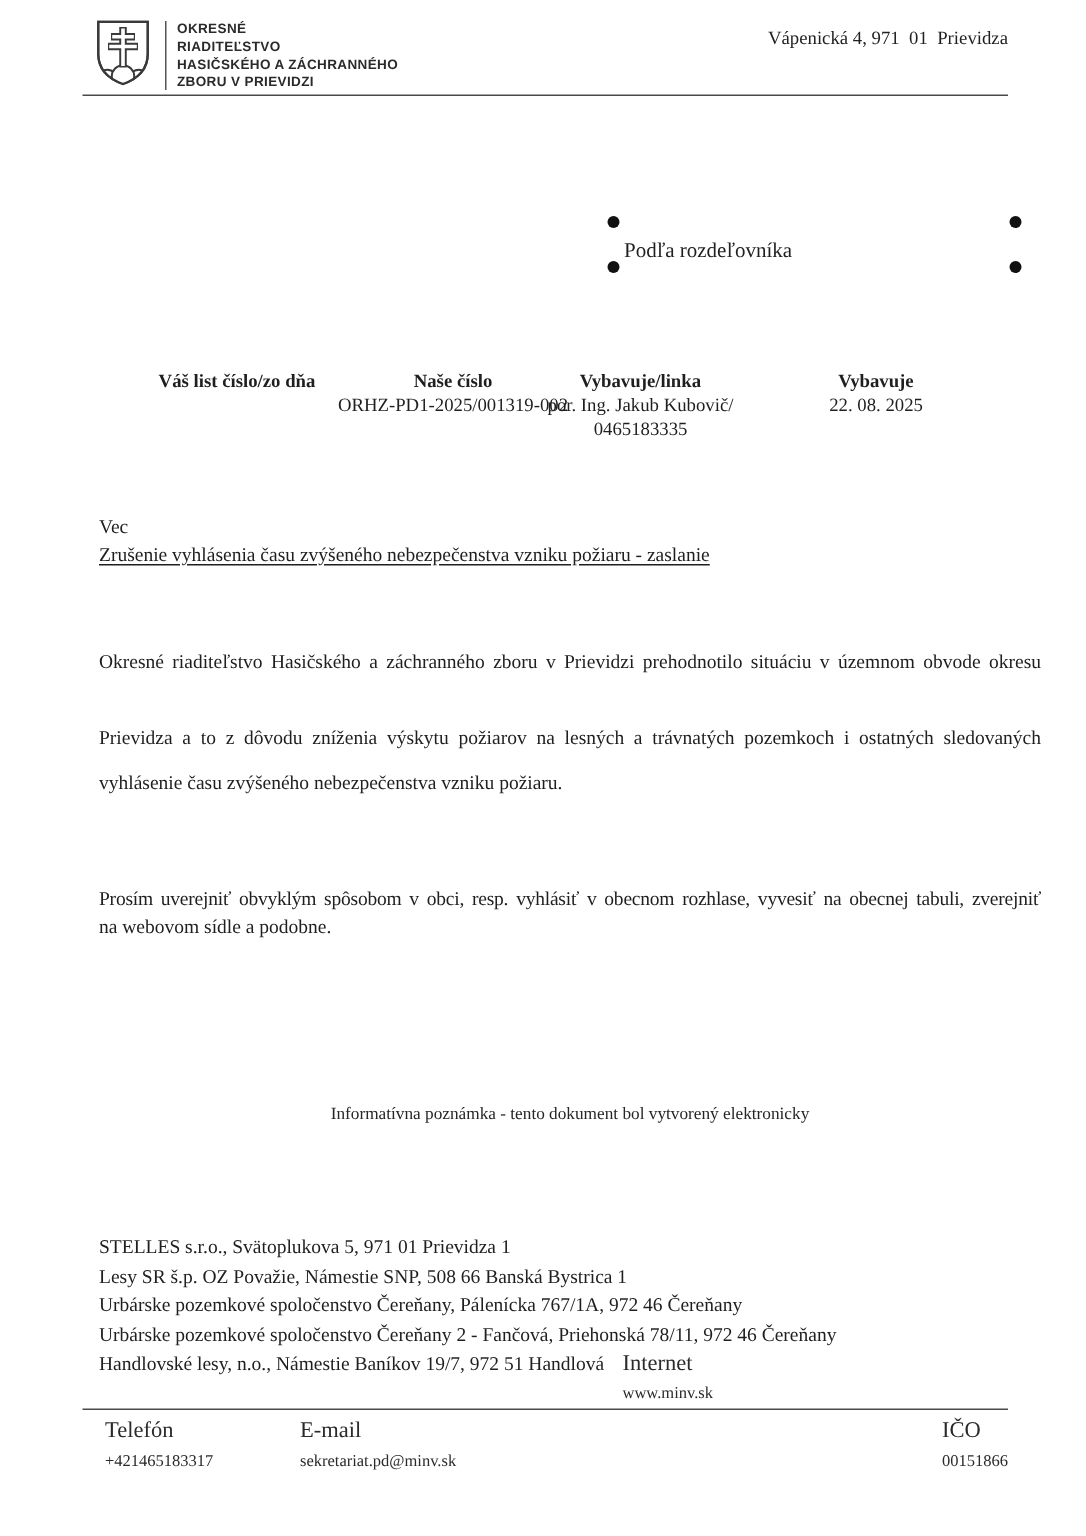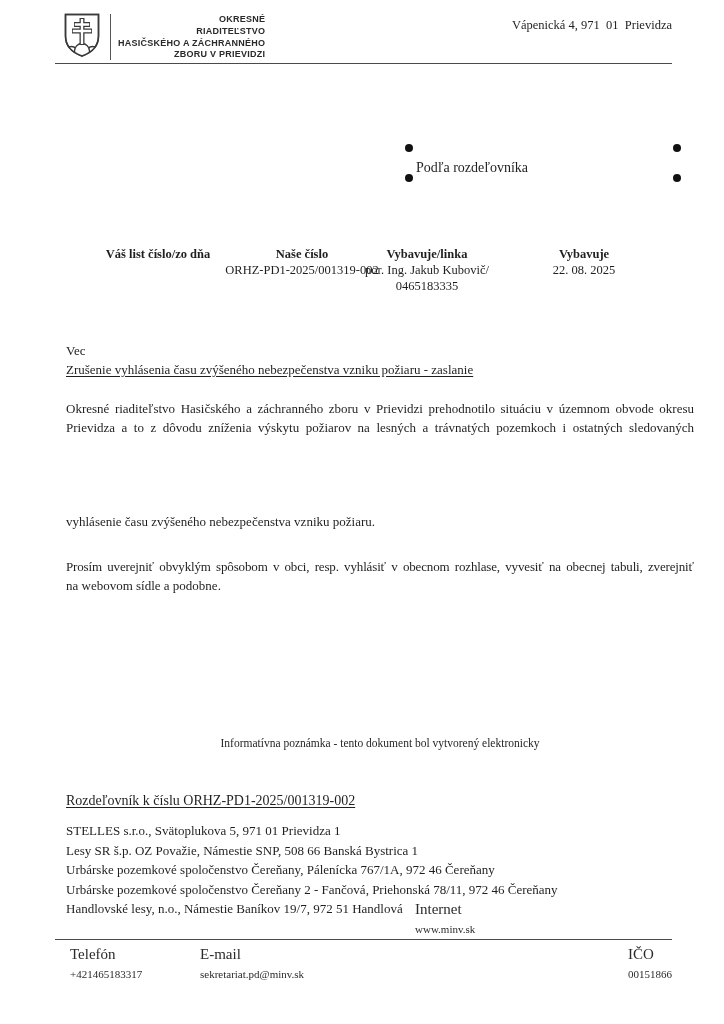--- a/index.html
+++ b/index.html
@@ -19,21 +19,21 @@
   
   .dot { width:8px; height:8px; border-radius:50%; background:#111; }
   .recipient-label { font-size:14px; }
 
   
   .ref-col { text-align:center; font-size:12.5px; line-height:16px; }
   .ref-head { font-weight:bold; }
 
   
   .body-text { font-size:13px; line-height:19px; }
-  .jline { text-align:justify; text-align-last:justify; }
+  .jline { text-align:justify; text-align-last:justify;margin-top:32px; }
   .tight { letter-spacing:-0.15px; word-spacing:-1.2px; }
   .subject { font-size:13px; text-decoration:underline; text-underline-offset:2px; }
   .sig { text-align:center; font-size:13.5px; line-height:22px; }
   .note { text-align:center; font-size:11.5px; color:#262626; }
   .dist-head { font-size:14px; text-decoration:underline; text-underline-offset:2px; }
   .dist-list { font-size:13px; line-height:19.5px; }
 
   
   .foot-label { font-size:15px; color:#2a2a2a; }
   .foot-value { font-size:11px; color:#2a2a2a; }
@@ -55,21 +55,21 @@
         <circle cx="8.5" cy="41" r="6.5" fill="#ffffff" stroke="#3a3a3a" stroke-width="1.3"></circle>
         <circle cx="29.5" cy="41" r="6.5" fill="#ffffff" stroke="#3a3a3a" stroke-width="1.3"></circle>
         <circle cx="19" cy="39" r="7.5" fill="#ffffff" stroke="#3a3a3a" stroke-width="1.3"></circle>
         <path d="M19,6 V33 M11,12.5 H27 M9,19 H29" stroke="#3a3a3a" stroke-width="5" fill="none"></path>
         <path d="M19,7 V32 M11.8,12.5 H26.2 M9.8,19 H28.2" stroke="#ffffff" stroke-width="2.4" fill="none"></path>
       </g>
       <path d="M2.5,2.5 h33 v21.5 c0,11.5 -7.6,16.8 -16.5,20 C10.1,40.8 2.5,35.5 2.5,24 Z" fill="none" stroke="#3a3a3a" stroke-width="1.5"></path>
     </svg>
   </div>
   <div class="abs logo-divider" style="left:110px; top:14px; height:46px;"></div>
-  <div class="abs org-text" style="left:118px; top:14px;text-align:right;">
+  <div class="abs org-text" style="left:118px; top:14px;">
     <div>OKRESNÉ</div>
     <div>RIADITEĽSTVO</div>
     <div>HASIČSKÉHO A ZÁCHRANNÉHO</div>
     <div>ZBORU V PRIEVIDZI</div>
   </div>
   <div class="abs hq-address" style="right:52px; top:18px;">Vápenická 4, 971  01  Prievidza</div>
   <div class="abs rule" style="left:55px; top:63px; width:617px;"></div>
 
   <div class="abs dot" style="left:405px; top:144px;"></div>
   <div class="abs dot" style="left:405px; top:174px;"></div>
@@ -105,21 +105,20 @@
   <div class="abs body-text" style="left:66px; top:512px;">vyhlásenie času zvýšeného nebezpečenstva vzniku požiaru.</div>
 
   <div class="abs body-text" style="left:66px; top:557px; width:628px;">
     <div class="jline tight">Prosím uverejniť obvyklým spôsobom v obci, resp. vyhlásiť v obecnom rozhlase, vyvesiť na obecnej tabuli, zverejniť</div>
     <div>na webovom sídle a podobne.</div>
   </div>
 
 
   <div class="abs note" style="left:66px; top:737px; width:628px;">Informatívna poznámka - tento dokument bol vytvorený elektronicky</div>
 
-  <div class="abs dist-head" style="left:66px; top:793px;">Rozdeľovník k číslu ORHZ-PD1-2025/001319-002</div>
   <div class="abs dist-list" style="left:66px; top:821px; width:628px;">
     <div>STELLES s.r.o., Svätoplukova 5, 971 01 Prievidza 1</div>
     <div>Lesy SR š.p. OZ Považie, Námestie SNP, 508 66 Banská Bystrica 1</div>
     <div>Urbárske pozemkové spoločenstvo Čereňany, Pálenícka 767/1A, 972 46 Čereňany</div>
     <div>Urbárske pozemkové spoločenstvo Čereňany 2 - Fančová, Priehonská 78/11, 972 46 Čereňany</div>
     <div>Handlovské lesy, n.o., Námestie Baníkov 19/7, 972 51 Handlová</div>
   </div>
 
   <div class="abs rule" style="left:55px; top:939px; width:617px;"></div>
 

